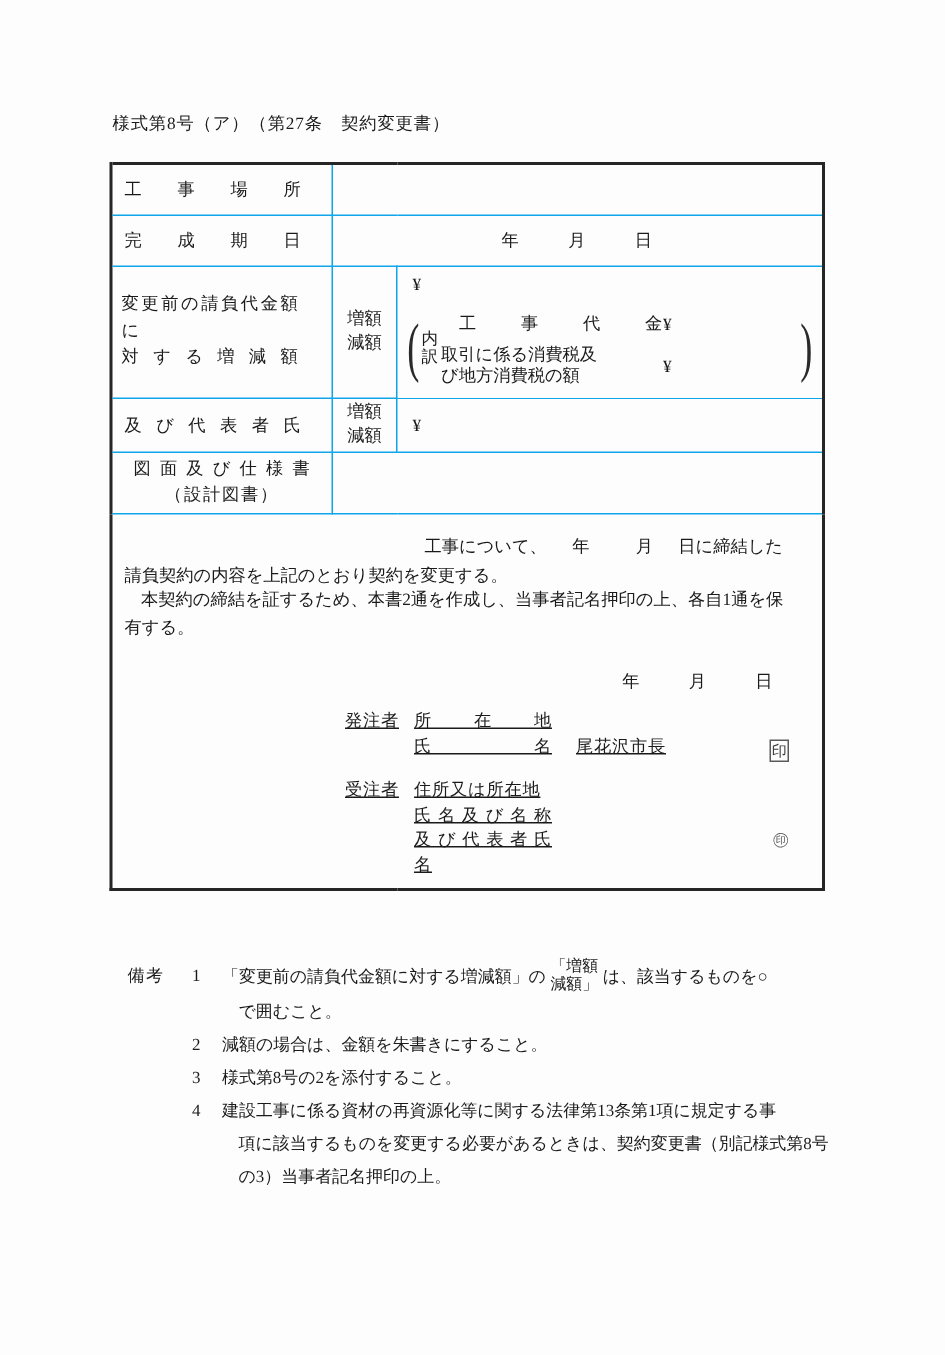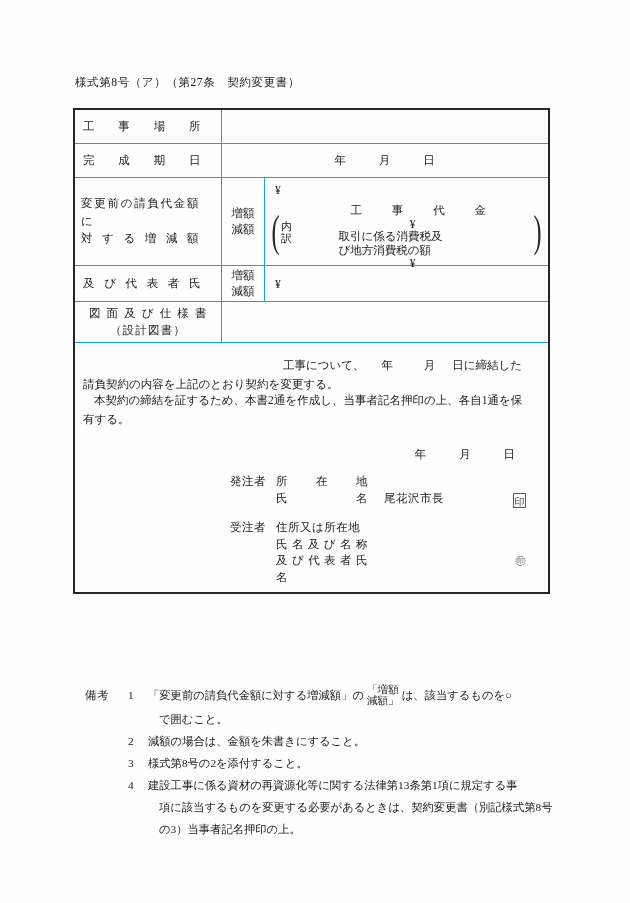--- a/index.html
+++ b/index.html
@@ -147,21 +147,20 @@
   .bd-rows {
     flex: 1 1 auto;
     display: flex;
     flex-direction: column;
     justify-content: center;
   }
   .bd-row {
     display: flex;
     align-items: center;
     height: 26px;
-    flex-direction: column;
   }
   .bd-row.tall { height: 30px; }
   .bd-name {
     width: 148px;
     font-size: 11.5px;
     line-height: 1.18;
   }
   .bd-name.wide-spread {
     display: block;
     text-align: justify;
@@ -234,20 +233,21 @@
     right: 8px;
   }
   .sig-group {
     position: relative;
     margin-bottom: 13px;
   }
   .sig-row {
     display: flex;
     align-items: flex-end;
     line-height: 1.44;
+    text-decoration: underline;
   }
   .sig-role {
     width: 46px;
     flex: 0 0 46px;
     letter-spacing: 0.5px;
   }
   .sig-field {
     width: 92px;
     flex: 0 0 92px;
   }
@@ -283,21 +283,20 @@
   }
 
   
   .remarks {
     position: absolute;
     left: 85px;
     top: 640px;
     width: 485px;
     font-size: 11.3px;
     line-height: 1.95;
-    margin-top: 44px;
   }
   .rm-head {
     position: absolute;
     left: 0;
     top: 0;
     letter-spacing: 1px;
   }
   .rm-list {
     margin: 0;
     padding: 0;

